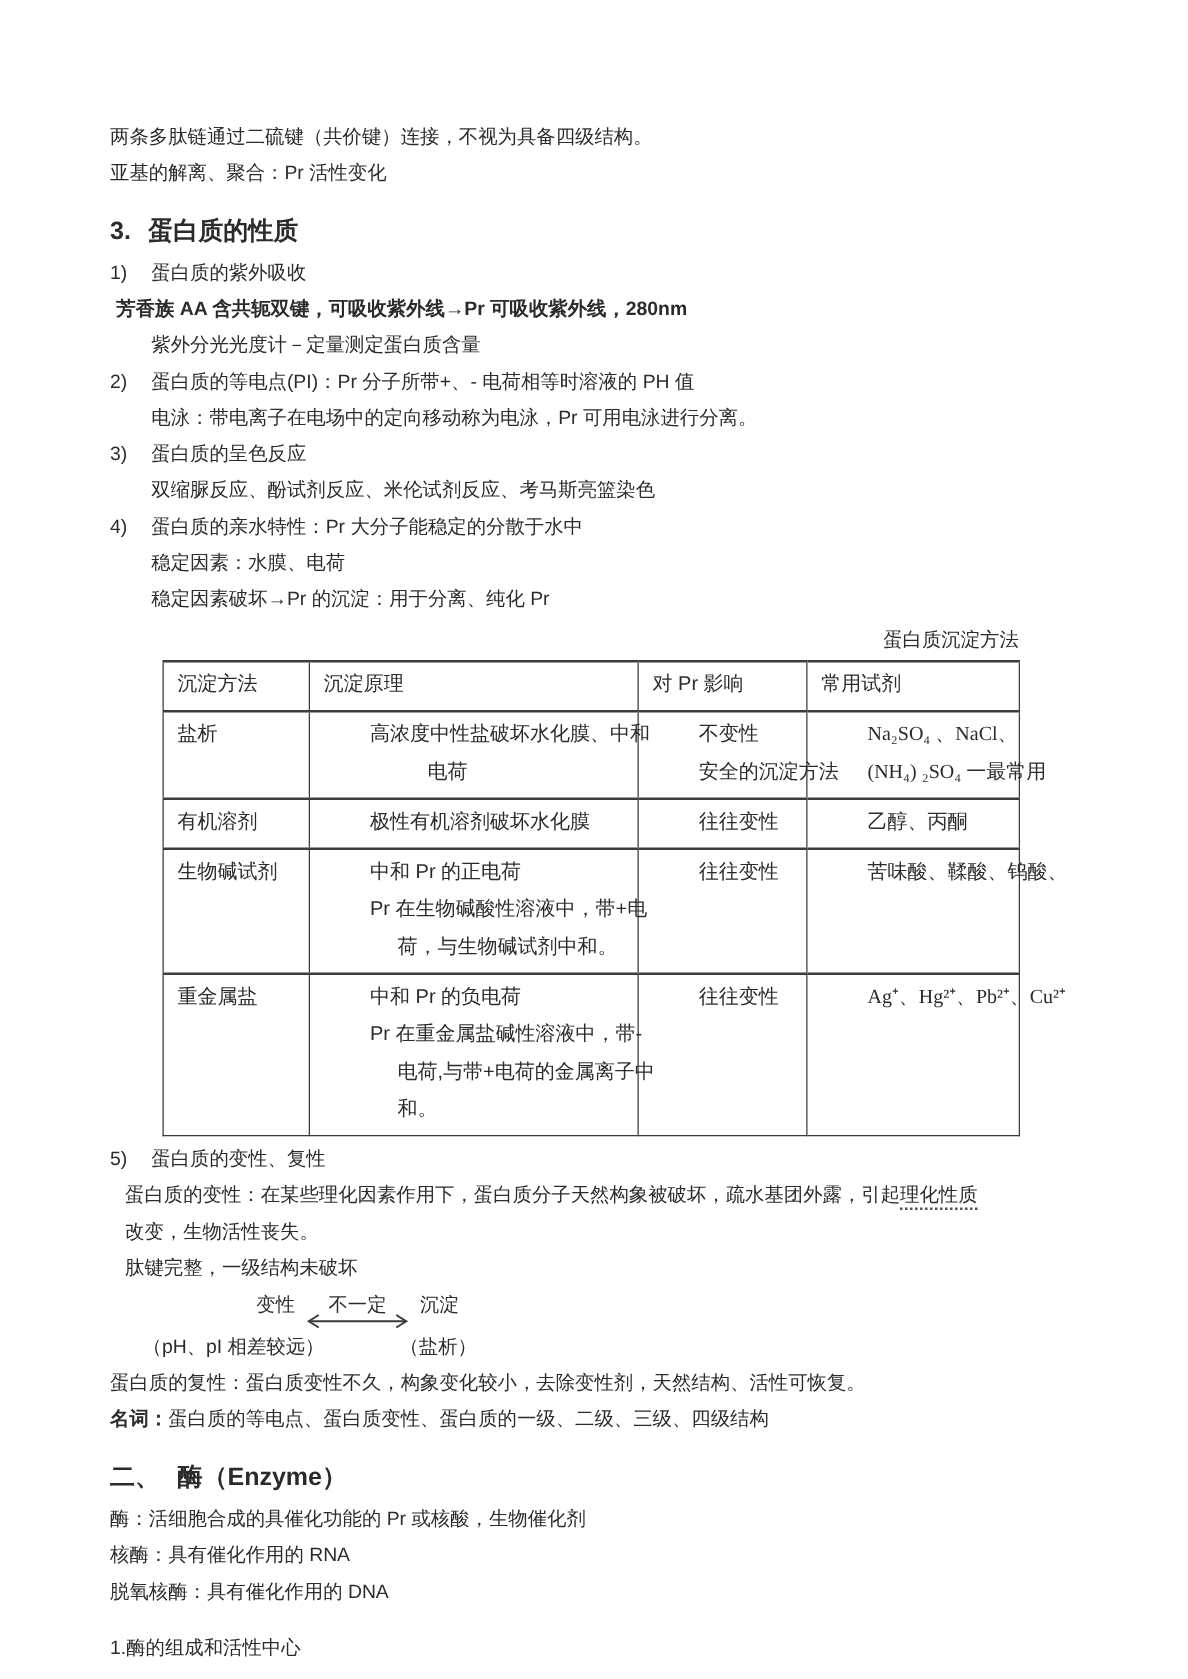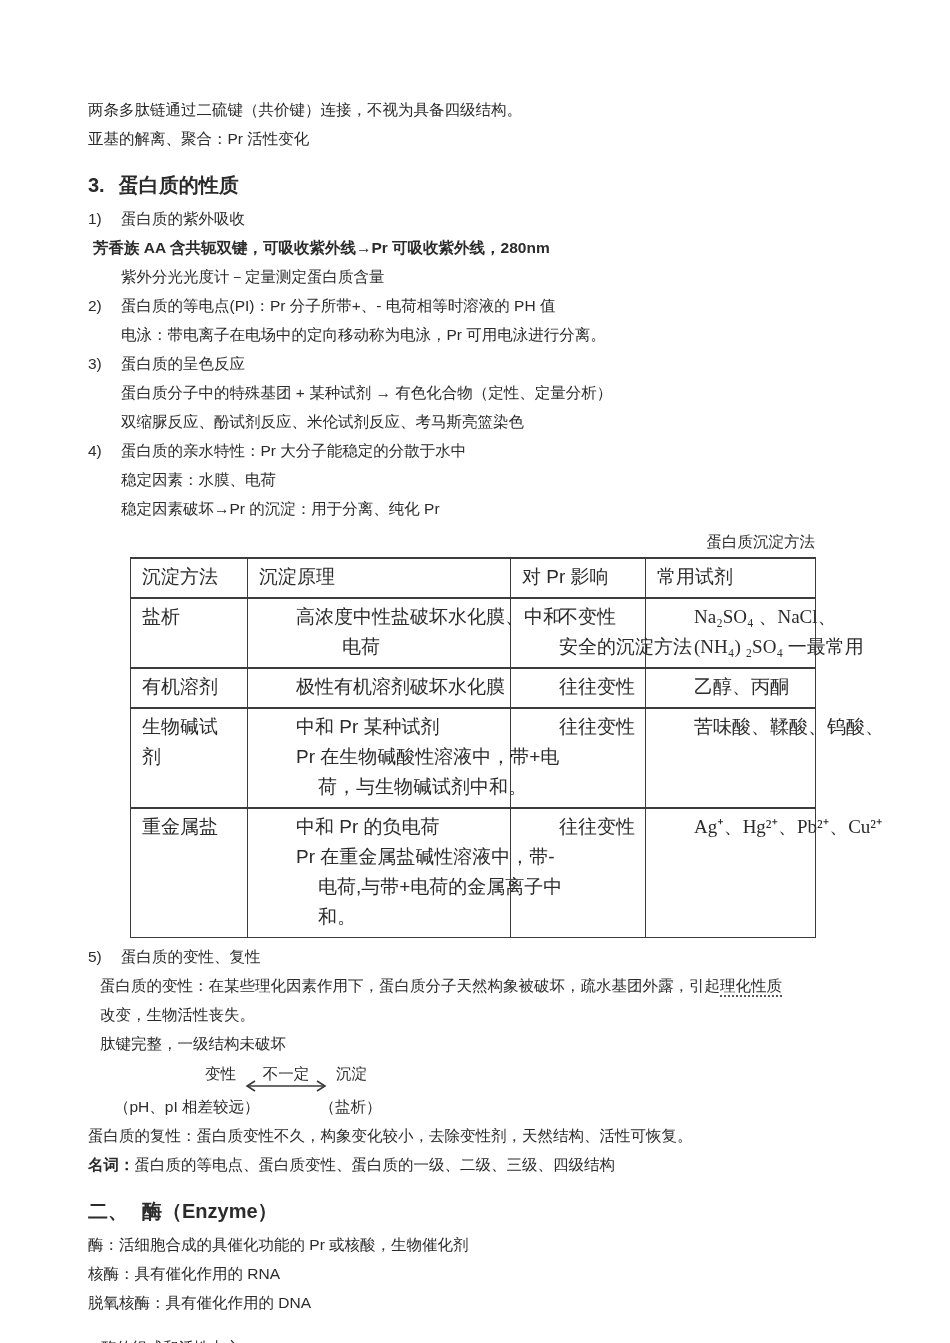--- a/index.html
+++ b/index.html
@@ -20,21 +20,21 @@
   .ind-b { padding-left:33px; }
   .ind-c { padding-left:12px; }
   .latin { font-family:"Liberation Serif", serif; }
 
   
   .tbl-title { width:685px; margin:6px 0 2px 42px; text-align:right; line-height:26px; }
   table.ppt { border-collapse:collapse; table-layout:fixed; width:685px; margin-left:42px; }
   table.ppt th, table.ppt td {
     border:1.6px solid #3c3c3c; border-top-width:2px;
     padding:3px 11px 5px 11px; text-align:left; vertical-align:top;
-    font-weight:normal; font-size:19px; line-height:30px;
+    font-weight:normal; font-size:16px; line-height:30px;
   }
   .cell-line { white-space:nowrap;margin-left:37px; }
   .cind1 { padding-left:46px; }
   .cind2 { padding-left:22px; }
 
   
   .emph-dots { border-bottom:2px dotted #555; padding-bottom:1px; }
 
   
   .arrow-line { margin-left:117px; display:flex; align-items:flex-start; line-height:24px; margin-top:4px; white-space:nowrap; }
@@ -68,21 +68,20 @@
   <div class="num-item">
     <span class="num">2)</span>
     <span>蛋白质的等电点(PI)：Pr 分子所带+、- 电荷相等时溶液的 PH 值</span>
   </div>
   <div class="line ind-b">电泳：带电离子在电场中的定向移动称为电泳，Pr 可用电泳进行分离。</div>
 
   <div class="num-item">
     <span class="num">3)</span>
     <span>蛋白质的呈色反应</span>
   </div>
-  <div class="line ind-b">蛋白质分子中的特殊基团 + 某种试剂 → 有色化合物（定性、定量分析）</div>
   <div class="line ind-b">双缩脲反应、酚试剂反应、米伦试剂反应、考马斯亮篮染色</div>
 
   <div class="num-item">
     <span class="num">4)</span>
     <span>蛋白质的亲水特性：Pr 大分子能稳定的分散于水中</span>
   </div>
   <div class="line ind-b">稳定因素：水膜、电荷</div>
   <div class="line ind-b">稳定因素破坏→Pr 的沉淀：用于分离、纯化 Pr</div>
 
   <div class="tbl-title">蛋白质沉淀方法</div>
@@ -125,21 +124,21 @@
         <td>
           <div class="cell-line">往往变性</div>
         </td>
         <td>
           <div class="cell-line">乙醇、丙酮</div>
         </td>
       </tr>
       <tr>
         <td>生物碱试剂</td>
         <td>
-          <div class="cell-line">中和 Pr 某种试剂</div>
+          <div class="cell-line">中和 Pr 的正电荷</div>
           <div class="cell-line">Pr 在生物碱酸性溶液中，带+电</div>
           <div class="cell-line cind2">荷，与生物碱试剂中和。</div>
         </td>
         <td>
           <div class="cell-line">往往变性</div>
         </td>
         <td>
           <div class="cell-line">苦味酸、鞣酸、钨酸、</div>
         </td>
       </tr>

